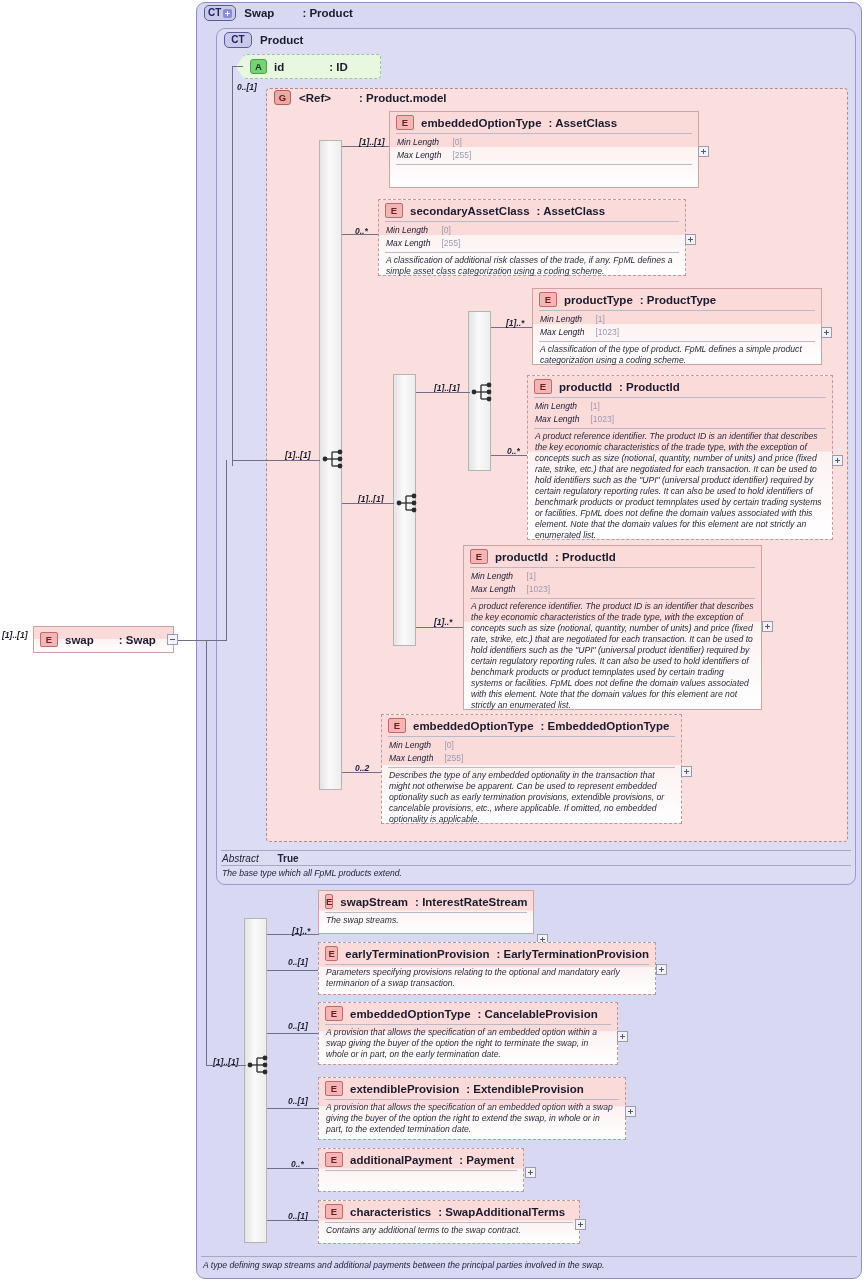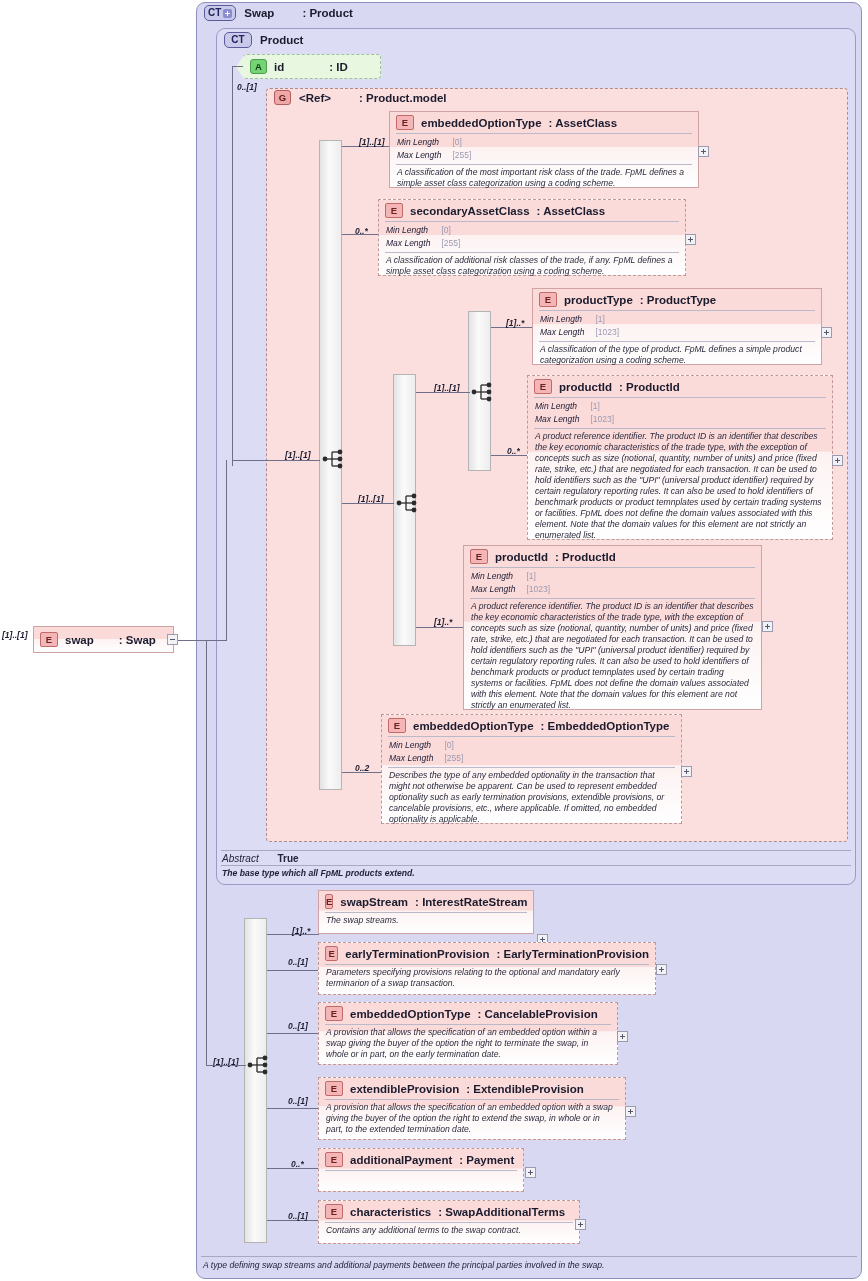--- a/index.html
+++ b/index.html
@@ -155,21 +155,20 @@
             <td class="v">[0]</td>
             </tr>
         <tr>
               <td class="k">Max Length</td>
             <td class="v">[255]</td>
             </tr>
       </tbody>
         </table>
     </div>
     <div class="e-rule"></div>
-    <div class="e-doc">A classification of the most important risk class of the trade. FpML defines a simple asset class categorization using a coding scheme.</div>
   </div>
   <div class="abs plusbtn" style="left:698px;top:146px;"></div>
 
   <div class="abs hline" style="left:342px;top:234px;width:36px;"></div>
   <div class="abs card" style="left:355px;top:226px;">0..*</div>
   <div class="abs ebox dashed" style="left:378px;top:199px;width:308px;height:77px;">
     <div class="e-hdr">
       <span class="e-badge">E</span>
       <span class="e-title">secondaryAssetClass</span>
       <span class="e-title">: AssetClass</span>
@@ -339,21 +338,21 @@
     <div class="e-doc">Describes the type of any embedded optionality in the transaction that might not otherwise be apparent. Can be used to represent embedded optionality such as early termination provisions, extendible provisions, or cancelable provisions, etc., where applicable. If omitted, no embedded optionality is applicable.</div>
   </div>
   <div class="abs plusbtn" style="left:681px;top:766px;"></div>
 
   <div class="abs footrule" style="left:221px;top:850px;width:630px;"></div>
   <div class="abs foot-abs" style="left:222px;top:853px;">
     <span class="k">Abstract</span>
     <span class="v" style="margin-left:16px;">True</span>
   </div>
   <div class="abs footrule" style="left:221px;top:865px;width:630px;"></div>
-  <div class="abs foot-doc" style="left:222px;top:868px;width:620px;font-weight:bold;">The base type which all FpML products extend.</div>
+  <div class="abs foot-doc" style="left:222px;top:868px;width:620px;">The base type which all FpML products extend.</div>
 
   <div class="abs compbar" style="left:244px;top:918px;width:23px;height:325px;"></div>
   <div class="abs" style="left:247px;top:1054px;width:26px;height:22px;">
     <svg width="26" height="22" viewBox="0 0 26 22">
       <circle cx="3" cy="11" r="2.4" fill="#2b2b2b"></circle>
       <line x1="5" y1="11" x2="10" y2="11" stroke="#2b2b2b" stroke-width="1.3"></line>
       <line x1="10" y1="4" x2="10" y2="18" stroke="#2b2b2b" stroke-width="1.3"></line>
       <line x1="10" y1="4" x2="16" y2="4" stroke="#2b2b2b" stroke-width="1.3"></line>
       <line x1="10" y1="11" x2="16" y2="11" stroke="#2b2b2b" stroke-width="1.3"></line>
       <line x1="10" y1="18" x2="16" y2="18" stroke="#2b2b2b" stroke-width="1.3"></line>

